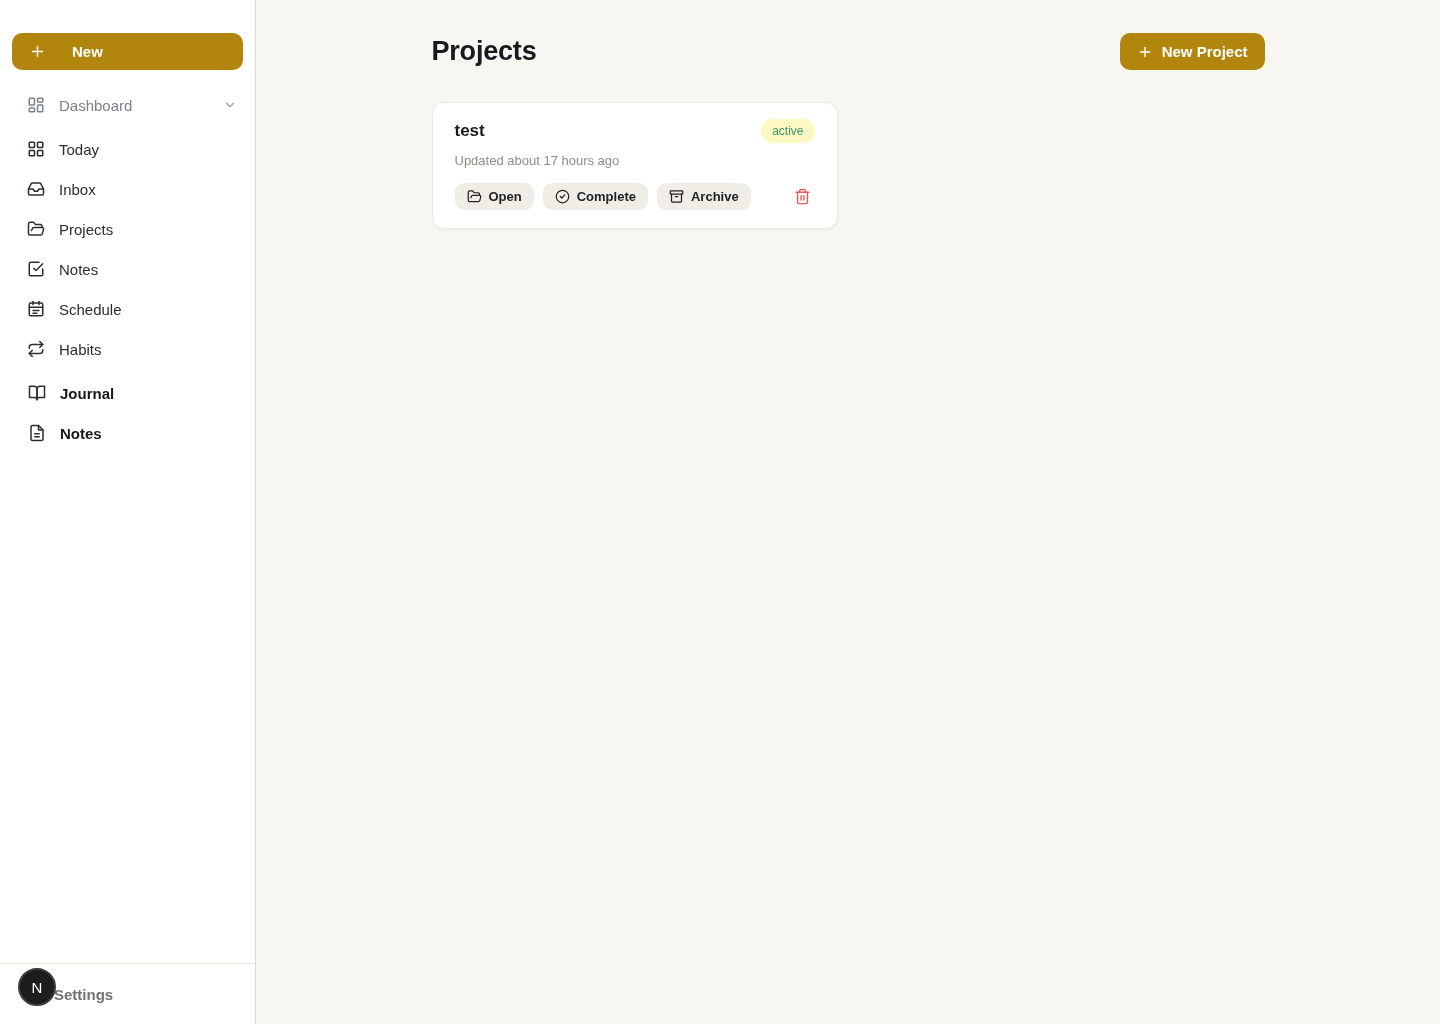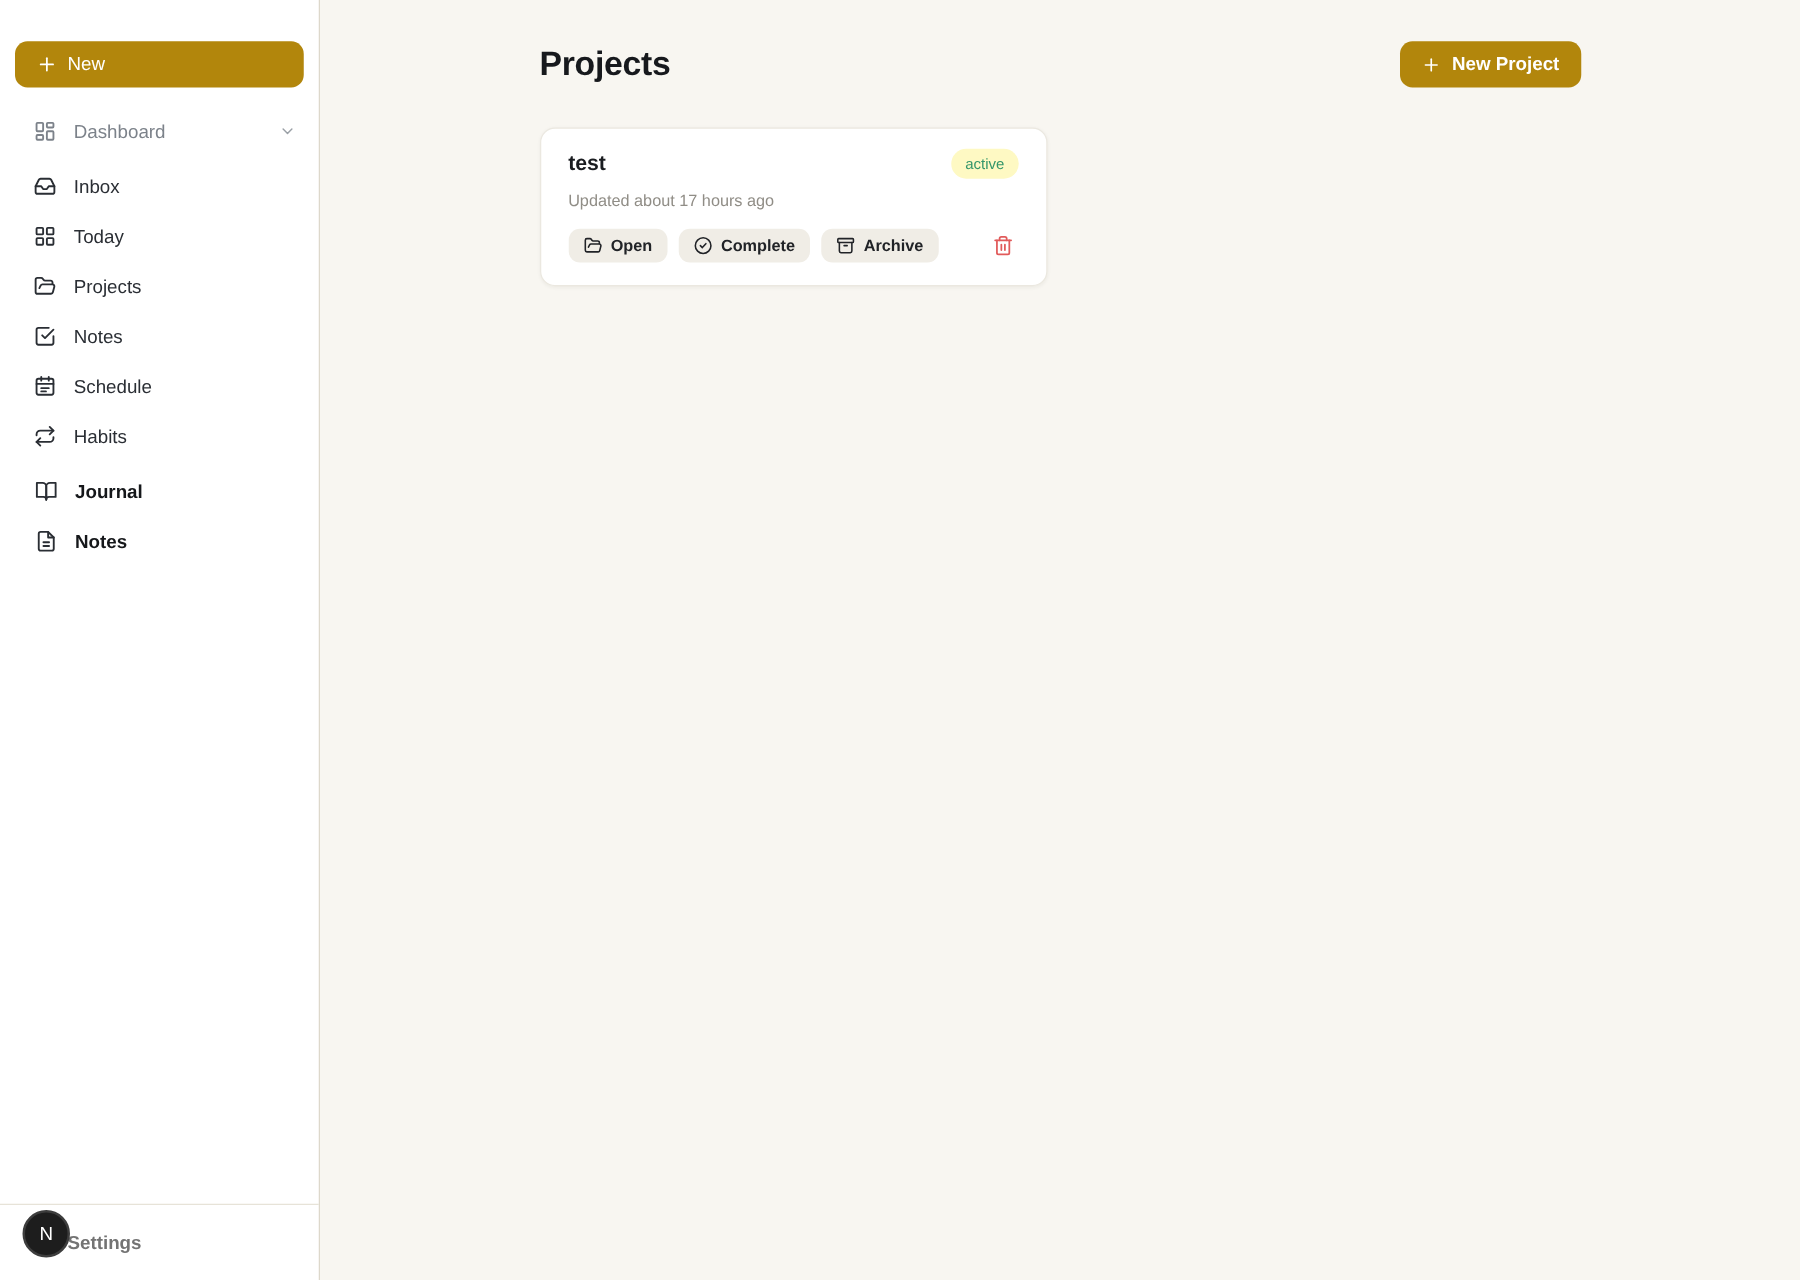--- a/index.html
+++ b/index.html
@@ -25,22 +25,22 @@
   }
   .ws-title {
     font-size: 13px; font-weight: bold; letter-spacing: 3.5px;
     color: #545c66;
   }
   .ws-tagline { font-size: 12.5px; color: #a9a79f; margin-top: 7px; }
 
   .new-btn {
     margin: 33px 12px 0 12px; height: 37px;
     background: #b2860c; color: #fff; border: none; border-radius: 10px;
-    font-family: inherit; font-size: 15px; font-weight: normal;
-    display: flex; align-items: center; gap: 8px; padding: 0 0 0 17px;
+    font-family: inherit; font-size: 15px; font-weight: bold;
+    display: flex; align-items: center; gap: 26px; padding: 0 0 0 17px;
     cursor: pointer;
   }
 
   .nav { margin-top: 15px; display: flex; flex-direction: column; }
   .nav-item {
     height: 40px; display: flex; align-items: center; gap: 14px;
     padding: 0 18px 0 27px; font-size: 15px; color: #2a2e34;
     cursor: pointer;
   }
   .nav-item .nav-icon { color: #2a2e34; flex-shrink: 0; }
@@ -141,37 +141,37 @@
             <polyline points="6 9 12 15 18 9"></polyline>
           </svg>
       </span>
     </div>
 
     <div class="gap4"></div>
 
     <div class="nav-item">
       <span class="nav-icon">
         <svg width="18" height="18" viewBox="0 0 24 24" fill="none" stroke="currentColor" stroke-width="2" stroke-linecap="round" stroke-linejoin="round">
-            <polyline points="22 12 16 12 14 15 10 15 8 12 2 12"></polyline>
-            <path d="M5.45 5.11 2 12v6a2 2 0 0 0 2 2h16a2 2 0 0 0 2-2v-6l-3.45-6.89A2 2 0 0 0 16.76 4H7.24a2 2 0 0 0-1.79 1.11z"></path>
-          </svg>
-      </span>
-      <span>Inbox</span>
-    </div>
-
-    <div class="nav-item">
-      <span class="nav-icon">
-        <svg width="18" height="18" viewBox="0 0 24 24" fill="none" stroke="currentColor" stroke-width="2" stroke-linecap="round" stroke-linejoin="round">
             <rect x="3" y="3" width="7" height="7" rx="1"></rect>
             <rect x="14" y="3" width="7" height="7" rx="1"></rect>
             <rect x="14" y="14" width="7" height="7" rx="1"></rect>
             <rect x="3" y="14" width="7" height="7" rx="1"></rect>
           </svg>
       </span>
       <span>Today</span>
+    </div>
+
+    <div class="nav-item">
+      <span class="nav-icon">
+        <svg width="18" height="18" viewBox="0 0 24 24" fill="none" stroke="currentColor" stroke-width="2" stroke-linecap="round" stroke-linejoin="round">
+            <polyline points="22 12 16 12 14 15 10 15 8 12 2 12"></polyline>
+            <path d="M5.45 5.11 2 12v6a2 2 0 0 0 2 2h16a2 2 0 0 0 2-2v-6l-3.45-6.89A2 2 0 0 0 16.76 4H7.24a2 2 0 0 0-1.79 1.11z"></path>
+          </svg>
+      </span>
+      <span>Inbox</span>
     </div>
 
     <div class="nav-item">
       <span class="nav-icon">
         <svg width="18" height="18" viewBox="0 0 24 24" fill="none" stroke="currentColor" stroke-width="2" stroke-linecap="round" stroke-linejoin="round">
             <path d="m6 14 1.45-2.9A2 2 0 0 1 9.24 10H20a2 2 0 0 1 1.94 2.5l-1.55 6a2 2 0 0 1-1.94 1.5H4a2 2 0 0 1-2-2V5c0-1.1.9-2 2-2h3.93a2 2 0 0 1 1.66.9l.82 1.2a2 2 0 0 0 1.66.9H18a2 2 0 0 1 2 2v2"></path>
           </svg>
       </span>
       <span>Projects</span>
     </div>

